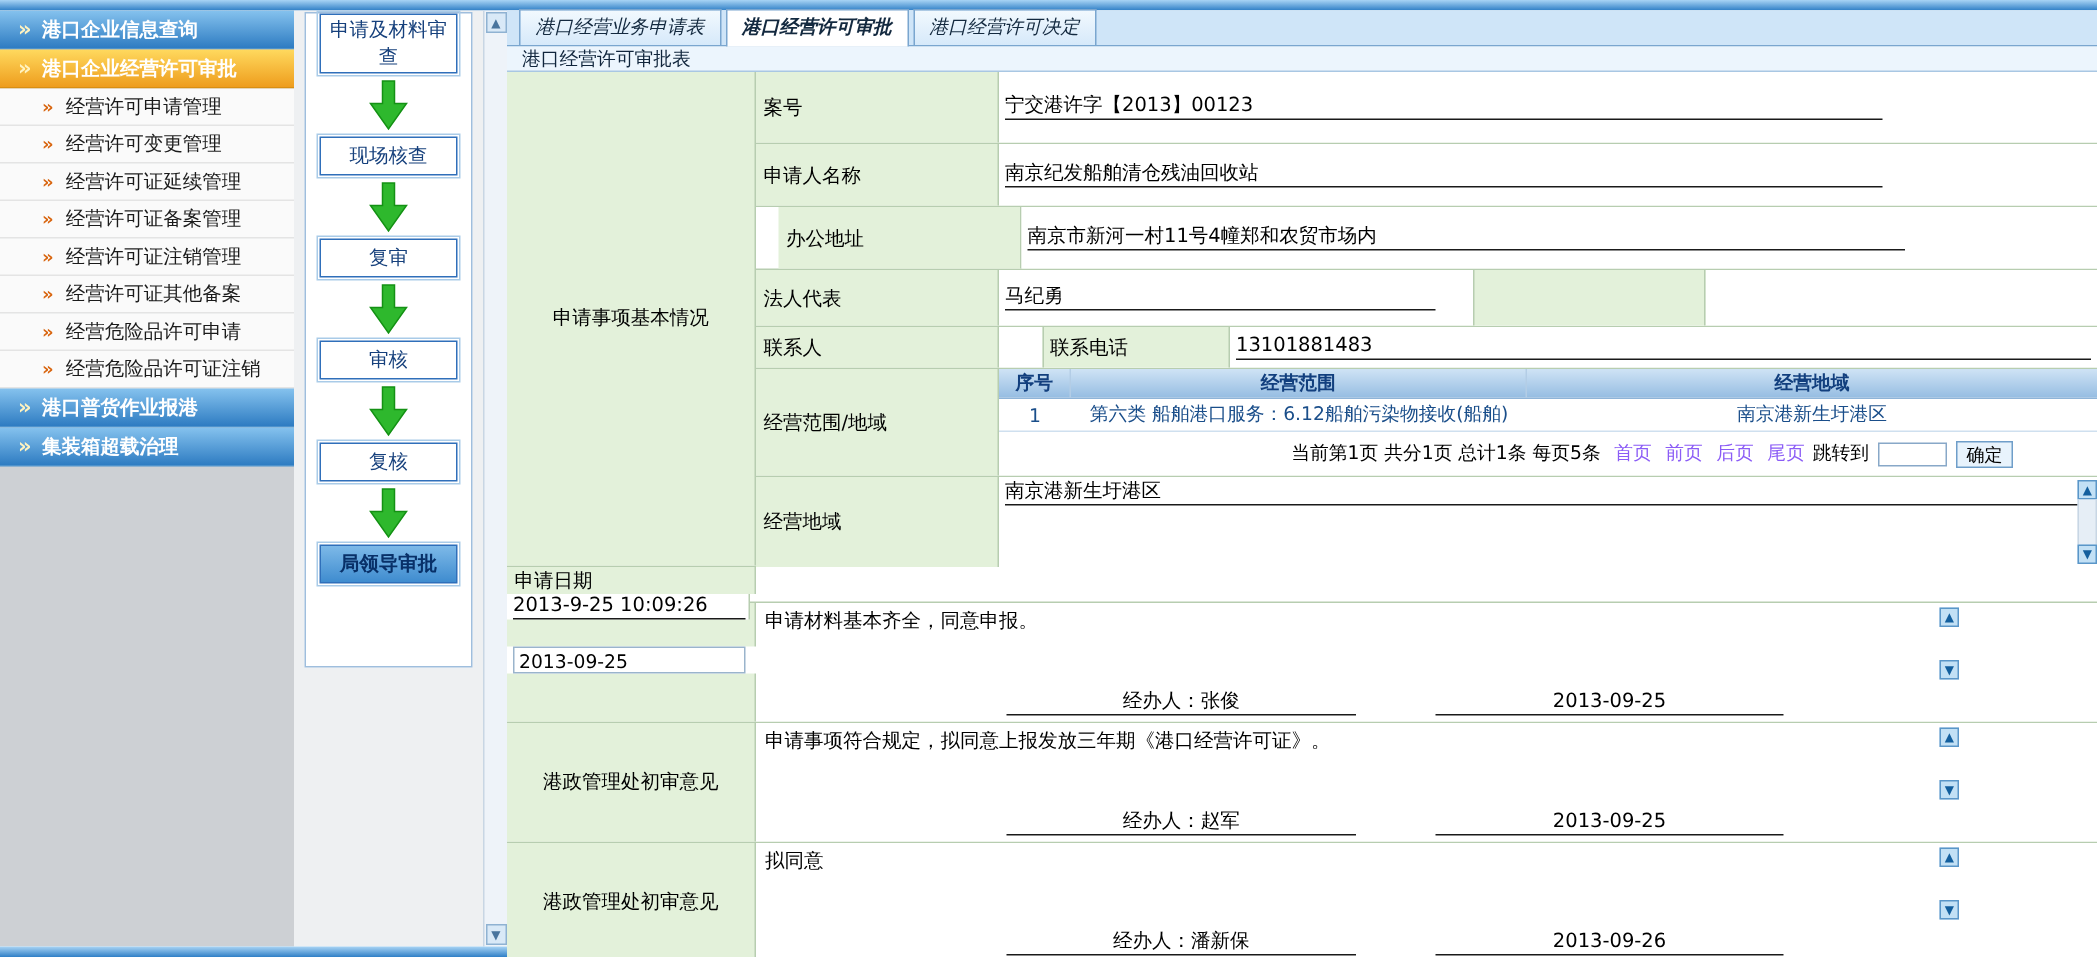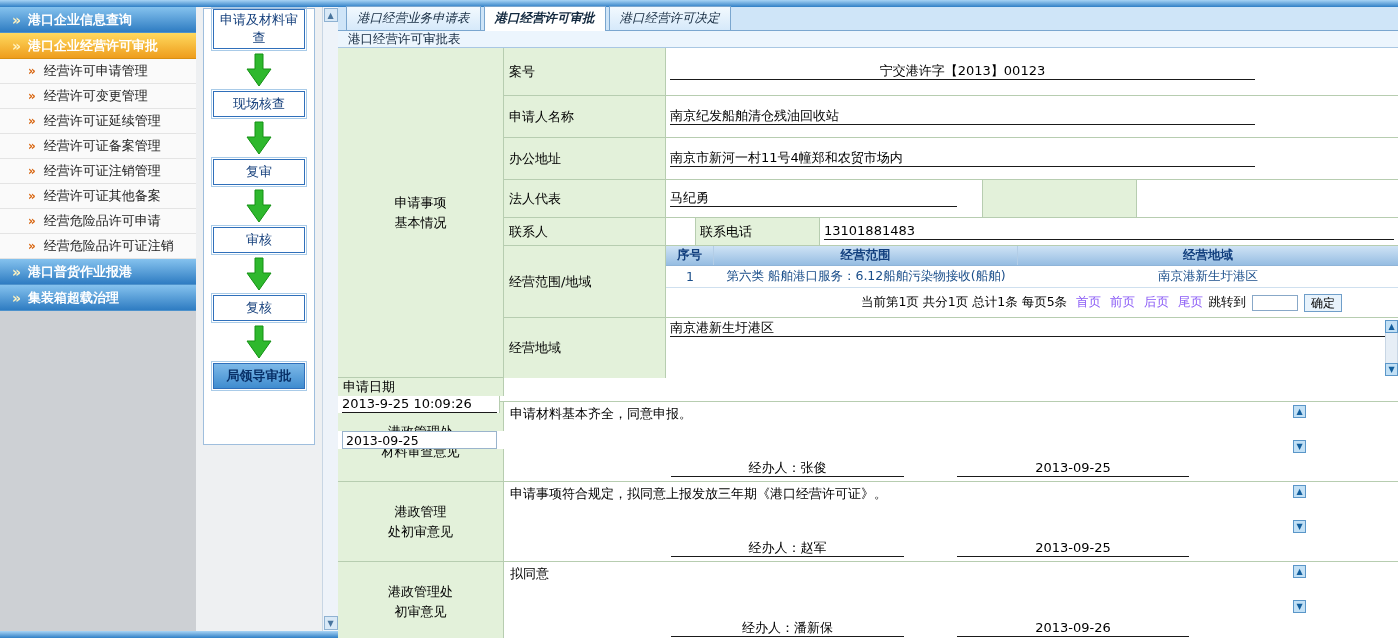--- a/index.html
+++ b/index.html
@@ -44,21 +44,21 @@
 .tab{border:1px solid #7aa6cf;border-bottom:none;background:linear-gradient(#f2f9fe,#d6e9fa);
   padding:3px 10px;font-size:12.5px;color:#13293f;cursor:pointer;white-space:nowrap;}
 .tab.active{background:#fff;font-weight:bold;margin-bottom:-1px;padding-bottom:4px;}
 .form-title{height:17px;background:#ecf5fd;border-bottom:1px solid #a9c7e3;display:flex;
   align-items:center;padding-left:10px;font-size:12.5px;color:#10253c;}
 
 
 .frow{display:flex;border-bottom:1px solid #b7cdb0;}
 .lbl{background:#e3f1da;border-right:1px solid #b7cdb0;display:flex;align-items:center;
   font-size:13px;color:#000;}
-.lbl.center{justify-content:center;flex-direction:column;line-height:1.5;}
+.lbl.center{justify-content:center;flex-direction:row;line-height:1.5;}
 .lbl.left{padding-left:5px;}
 .val{background:#fff;display:flex;align-items:center;padding-left:4px;position:relative;}
 .ul{display:inline-block;border-bottom:1px solid #1a1a1a;height:17px;line-height:16px;
   white-space:nowrap;overflow:hidden;}
 .group-col{flex:1;display:flex;flex-direction:column;}
 .srow{display:flex;border-bottom:1px solid #b7cdb0;flex:none;}
 .srow.last{border-bottom:none;}
 .greenbox{background:#e3f1da;border-left:1px solid #b7cdb0;border-right:1px solid #b7cdb0;
   align-self:stretch;display:flex;align-items:center;}
 
@@ -191,32 +191,32 @@
     <div>
 
       <div class="frow" style="height:330px;">
         <div class="lbl center" style="width:166px;">
           <div>申请事项</div>
           <div>基本情况</div>
         </div>
         <div class="group-col">
           <div class="srow" style="height:48px;">
             <div class="lbl left" style="width:162px;">案号</div>
-            <div class="val" style="flex:1;text-align:center;">
+            <div class="val" style="flex:1;">
               <span class="ul" style="width:585px;">宁交港许字【2013】00123</span>
             </div>
           </div>
           <div class="srow" style="height:42px;">
             <div class="lbl left" style="width:162px;">申请人名称</div>
             <div class="val" style="flex:1;">
               <span class="ul" style="width:585px;">南京纪发船舶清仓残油回收站</span>
             </div>
           </div>
           <div class="srow" style="height:42px;">
-            <div class="lbl left" style="width:162px;">办公地址</div>
+            <div class="lbl left" style="width:162px;margin-left:15px;">办公地址</div>
             <div class="val" style="flex:1;">
               <span class="ul" style="width:585px;">南京市新河一村11号4幢郑和农贸市场内</span>
             </div>
           </div>
           <div class="srow" style="height:38px;">
             <div class="lbl left" style="width:162px;">法人代表</div>
             <div class="val" style="flex:1;">
               <span class="ul" style="width:287px;">马纪勇</span>
               <div class="greenbox" style="width:155px;margin-left:25px;"></div>
             </div>

